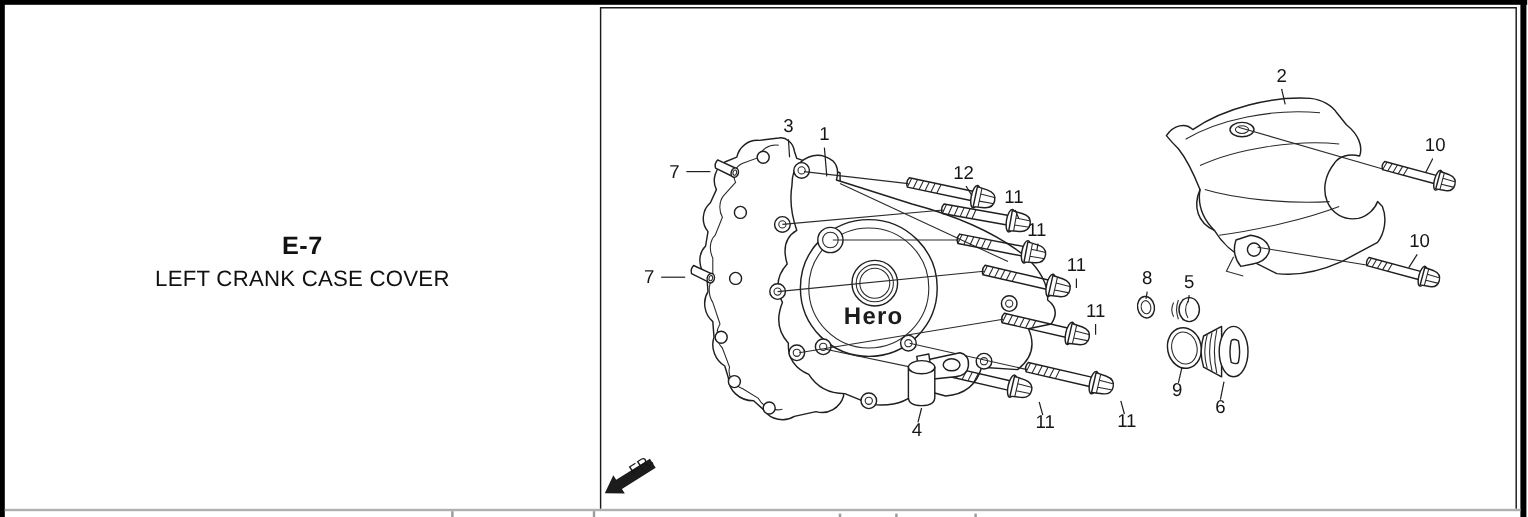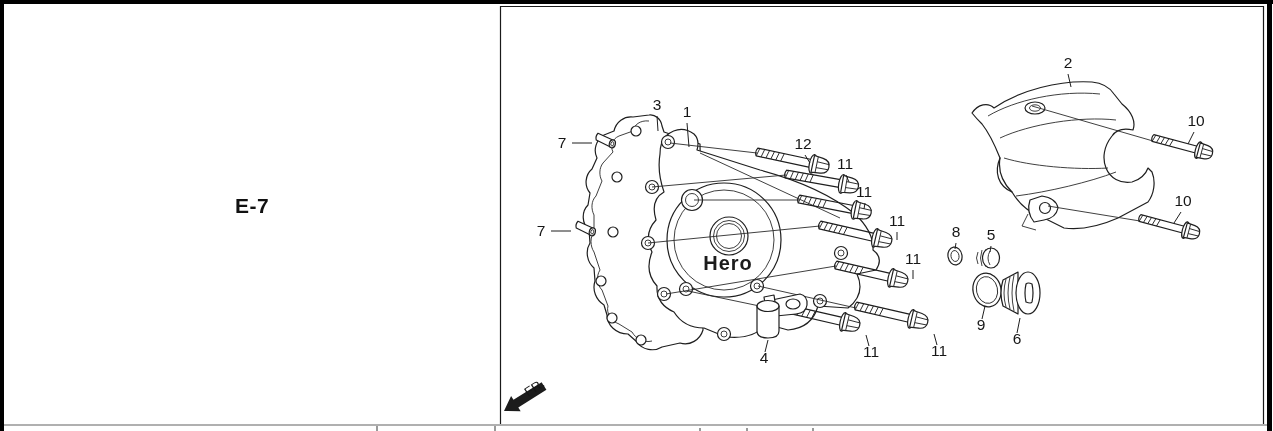--- a/index.html
+++ b/index.html
@@ -32,20 +32,21 @@
 
 <div class="page">
 
   <div class="b-top"></div>
   <div class="b-left"></div>
   <div class="b-right"></div>
 
   <div class="left-panel">
     <div class="title-block">
       <div class="title">E-7</div>
+      <div class="subtitle">LEFT CRANK CASE COVER</div>
     </div>
   </div>
 
   <svg class="diagram" width="1273" height="431" viewBox="0 0 1273 431">
     <defs>
 
       <g id="boltL">
         <path class="lnthin" d="M2,-4 L0,4 M7,-4 L5,4 M12,-4 L10,4 M17,-4 L15,4 M22,-4 L20,4 M27,-4 L25,4"></path>
         <path class="ln" d="M0,-4 Q-2.5,0 0,4 M0,-4 L56,-4 M0,4 L56,4"></path>
         <ellipse class="ln wh" cx="57" cy="0" rx="3.4" ry="9.5"></ellipse>

